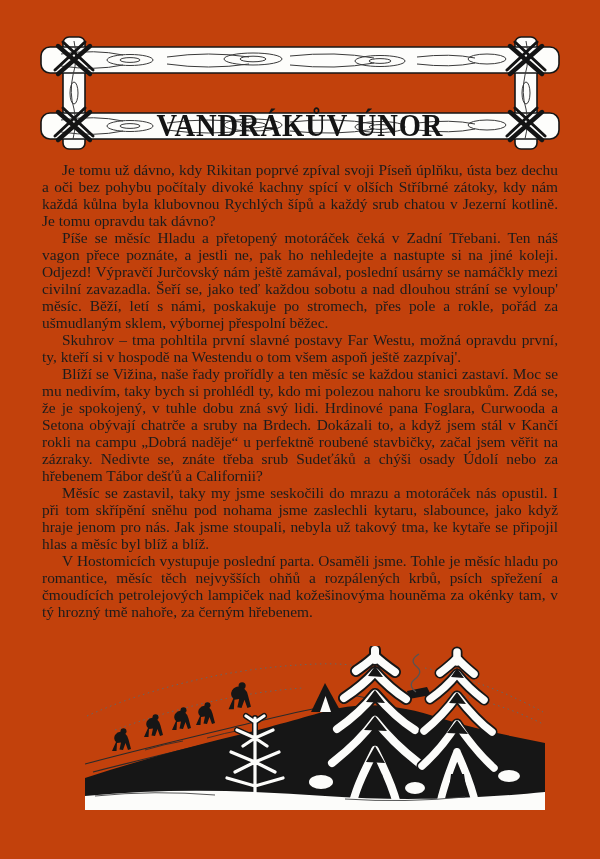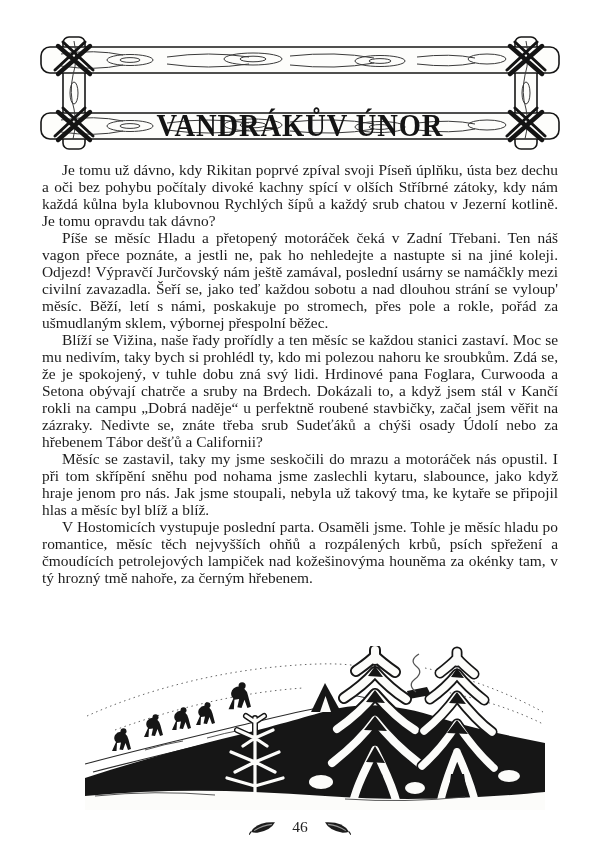--- a/index.html
+++ b/index.html
@@ -1,18 +1,18 @@
 <!DOCTYPE html>
 <html lang="cs"><head>
 <meta charset="utf-8">
 <style>
   html,body{margin:0;padding:0;background:#e8e8e8;}
   .page{
     position:relative;width:600px;height:859px;margin:0 auto;
-    background:#ffffff;color:#1c1c1c;overflow:hidden;
+    background:#c2410c;color:#1c1c1c;overflow:hidden;
     font-family:"Liberation Serif","DejaVu Serif",serif;
   }
   
   .header-frame{position:absolute;left:35px;top:33px;width:530px;height:120px;}
   .header-frame svg{display:block;width:100%;height:100%;}
   .title{
     position:absolute;left:0;top:72px;width:100%;height:42px;
     display:flex;align-items:center;justify-content:center;
     font-weight:700;font-size:31px;letter-spacing:1px;
     transform:scaleX(.92);color:#141414;white-space:nowrap;
@@ -99,20 +99,21 @@
             <path d="M-11 -18 L19 10 M11 -18 L-19 10" stroke-width="3"></path>
           </g>
       </g>
     </svg>
     <div class="title">VANDRÁKŮV ÚNOR</div>
   </div>
 
   <main class="text-block">
     <p>Je tomu už dávno, kdy Rikitan poprvé zpíval svoji Píseň úplňku, ústa bez dechu a oči bez pohybu počítaly divoké kachny spící v olších Stříbrné zátoky, kdy nám každá kůlna byla klubovnou Rychlých šípů a každý srub chatou v Jezerní kotlině. Je tomu opravdu tak dávno?</p>
     <p>Píše se měsíc Hladu a přetopený motoráček čeká v Zadní Třebani. Ten náš vagon přece poznáte, a jestli ne, pak ho nehledejte a nastupte si na jiné koleji. Odjezd! Výpravčí Jurčovský nám ještě zamával, poslední usárny se namáčkly mezi civilní zavazadla. Šeří se, jako teď každou sobotu a nad dlouhou strání se vyloup' měsíc. Běží, letí s námi, poskakuje po stromech, přes pole a rokle, pořád za ušmudlaným sklem, výbornej přespolní běžec.</p>
+    <p>Skuhrov – tma pohltila první slavné postavy Far Westu, možná opravdu první, ty, kteří si v hospodě na Westendu o tom všem aspoň ještě zazpívaj'.</p>
     <p>Blíží se Vižina, naše řady prořídly a ten měsíc se každou stanici zastaví. Moc se mu nedivím, taky bych si prohlédl ty, kdo mi polezou nahoru ke sroubkům. Zdá se, že je spokojený, v tuhle dobu zná svý lidi. Hrdinové pana Foglara, Curwooda a Setona obývají chatrče a sruby na Brdech. Dokázali to, a když jsem stál v Kančí rokli na campu „Dobrá naděje“ u perfektně roubené stavbičky, začal jsem věřit na zázraky. Nedivte se, znáte třeba srub Sudeťáků a chýši osady Údolí nebo za hřebenem Tábor dešťů a Californii?</p>
     <p>Měsíc se zastavil, taky my jsme seskočili do mrazu a motoráček nás opustil. I při tom skřípění sněhu pod nohama jsme zaslechli kytaru, slabounce, jako když hraje jenom pro nás. Jak jsme stoupali, nebyla už takový tma, ke kytaře se připojil hlas a měsíc byl blíž a blíž.</p>
     <p>V Hostomicích vystupuje poslední parta. Osaměli jsme. Tohle je měsíc hladu po romantice, měsíc těch nejvyšších ohňů a rozpálených krbů, psích spřežení a čmoudících petrolejových lampiček nad kožešinovýma houněma za okénky tam, v tý hrozný tmě nahoře, za černým hřebenem.</p>
   </main>
 
   <div class="illustration">
     <svg viewBox="0 0 460 164">
 
       <g stroke="#666" fill="none" stroke-width="1" stroke-dasharray="1.5,3.5">
         <path d="M2 70 C 60 44, 130 26, 200 20 C 235 17, 260 17, 278 21"></path>
@@ -196,33 +197,14 @@
         <ellipse cx="236" cy="136" rx="12" ry="7"></ellipse>
         <ellipse cx="330" cy="142" rx="10" ry="6"></ellipse>
         <ellipse cx="424" cy="130" rx="11" ry="6"></ellipse>
       </g>
 
       <path fill="#fcfcfa" d="M0 150 C 80 142, 160 144, 240 150 C 320 156, 400 152, 460 146 L460 164 L0 164 Z"></path>
       <path stroke="#444" stroke-width="0.9" fill="none" d="M10 150 q60 -6 120 -1 M260 153 q60 4 120 -2"></path>
     </svg>
   </div>
 
-  <div class="footer">
-    <span class="leaf">
-      <svg viewBox="0 0 26 18">
-        <path d="M2 13 Q8 3 25 4 Q21 12 8 14 Q4 14 2 13 Z" fill="#1d1d1d"></path>
-        <path d="M5 12 Q13 7 22 6" stroke="#9a9a9a" stroke-width="1" fill="none"></path>
-        <path d="M2 13 L0 16" stroke="#1d1d1d" stroke-width="1.2" fill="none"></path>
-      </svg>
-    </span>
-    <span class="page-number">46</span>
-    <span class="leaf">
-      <svg viewBox="0 0 26 18">
-        <g transform="scale(-1,1) translate(-26,0)">
-          <path d="M2 13 Q8 3 25 4 Q21 12 8 14 Q4 14 2 13 Z" fill="#1d1d1d"></path>
-          <path d="M5 12 Q13 7 22 6" stroke="#9a9a9a" stroke-width="1" fill="none"></path>
-          <path d="M2 13 L0 16" stroke="#1d1d1d" stroke-width="1.2" fill="none"></path>
-        </g>
-      </svg>
-    </span>
-  </div>
 
 </div>
 
 </body></html>

